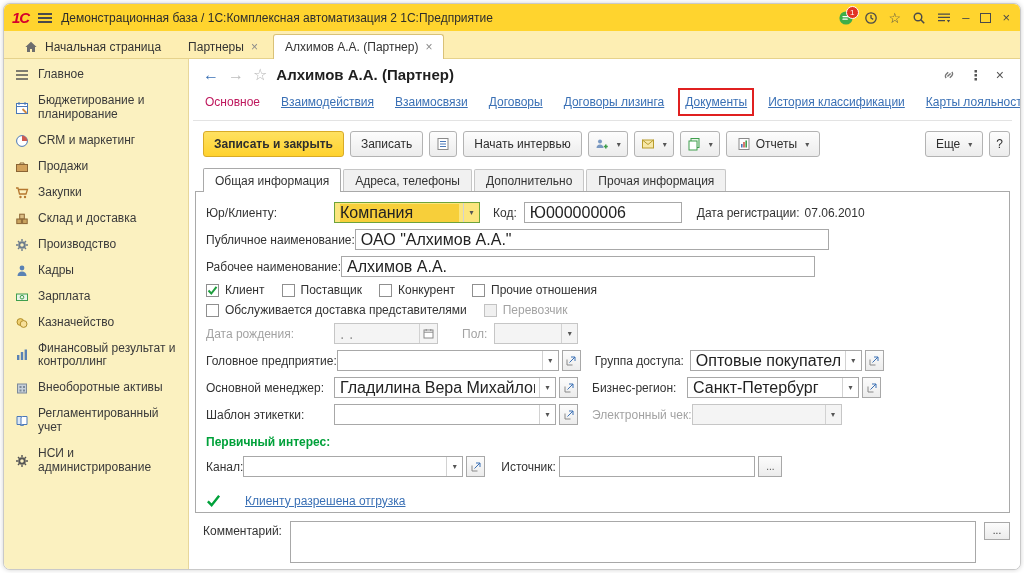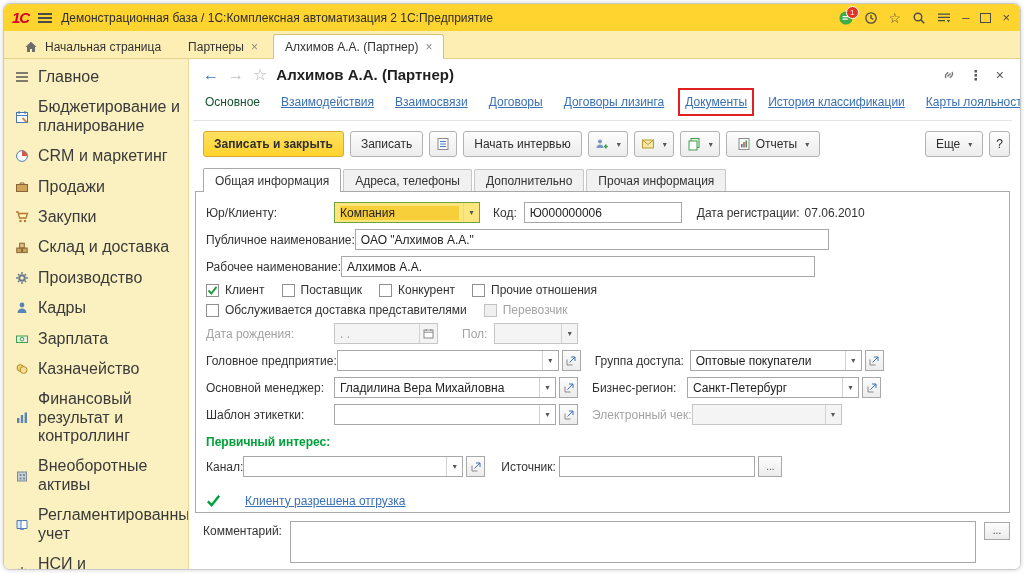--- a/index.html
+++ b/index.html
@@ -23,37 +23,37 @@
   
   .tabbar{height:27px;background:#fdeeb3;display:flex;align-items:flex-end;padding:0 0 0 8px;gap:3px;
     border-bottom:1px solid #e6d28c;flex:0 0 auto;}
   .tab{height:23px;display:flex;align-items:center;gap:7px;padding:0 11px;font-size:12px;color:#333;
     border:1px solid transparent;border-bottom:none;border-radius:3px 3px 0 0;white-space:nowrap;}
   .tab.active{background:#fff;border-color:#d9c178;margin-bottom:-1px;height:24px;}
   .tab .x{color:#8a8a8a;font-size:12px;}
   
   .main{flex:1;display:flex;min-height:0;}
   .sidebar{width:184px;background:#fbf1c0;border-right:1px solid #e8d79b;padding:3px 0;flex:0 0 auto;overflow:hidden;}
-  .side-item{display:flex;align-items:center;gap:9px;padding:6px 8px 6px 10px;font-size:16px;color:#3a3a3a;line-height:1.15;}
+  .side-item{display:flex;align-items:center;gap:9px;padding:6px 8px 6px 10px;font-size:12px;color:#3a3a3a;line-height:1.15;}
   .side-item .ic{width:15px;flex:0 0 15px;display:flex;justify-content:center;}
   .i14{width:14px;height:14px;display:block;}
   
   .content{flex:1;display:flex;flex-direction:column;background:#fff;min-width:0;padding:0 8px 6px 4px;}
   .doc-header{display:flex;align-items:center;gap:9px;padding:7px 4px 4px 10px;flex:0 0 auto;}
   .arr{font-size:16px;line-height:1;}
   .arr.back{color:#3a70b5;}
   .arr.fwd{color:#bdbdbd;}
   .doc-star{font-size:16px;color:#b5b5b5;line-height:1;}
   .doc-title{font-size:15px;font-weight:bold;color:#1f1f1f;white-space:nowrap;}
   .hdr-right{margin-left:auto;display:flex;align-items:center;gap:13px;padding-right:4px;}
   .dots-v{font-size:14px;font-weight:bold;color:#555;line-height:1;}
   .hdr-x{font-size:14px;color:#555;line-height:1;}
   .nav-row{display:flex;align-items:center;gap:21px;padding:8px 6px 11px 12px;border-bottom:1px solid #e3e3e3;flex:0 0 auto;white-space:nowrap;}
   .nav-link{color:#3a70b5;text-decoration:underline;font-size:12px;}
-  .nav-link.current{color:#14532d;text-decoration:none;}
+  .nav-link.current{color:#be185d;text-decoration:none;}
   .nav-link.annotated{outline:2px solid #e02020;outline-offset:5px;}
   .caret{font-size:8px;color:#555;margin-left:3px;}
   
   .toolbar{display:flex;align-items:center;gap:6px;padding:10px 2px 9px 10px;flex:0 0 auto;}
   .btn{height:24px;border:1px solid #b3b3b3;border-radius:3px;background:linear-gradient(#fdfdfd,#ececec);
     padding:0 10px;font-size:12px;display:inline-flex;align-items:center;gap:5px;color:#2e2e2e;white-space:nowrap;}
   .btn.primary{background:linear-gradient(#ffe161,#ffd22e);border-color:#d8ab28;font-weight:bold;}
   .btn.iconb{padding:0 6px;}
   .spacer{flex:1;}
   
@@ -62,21 +62,21 @@
     border-bottom:none;border-radius:2px 2px 0 0;background:#f1f1f1;color:#333;white-space:nowrap;}
   .ptab.active{background:#fff;height:23px;border-color:#a9a9a9;margin-bottom:-1px;}
   .panel{border:1px solid #a9a9a9;margin:0 2px;flex:1;min-height:0;padding:10px 10px 6px 10px;background:#fff;}
   
   .frow{display:flex;align-items:center;margin-bottom:6px;}
   .lbl{color:#333;white-space:nowrap;}
   .lbl.dis{color:#a3a3a3;}
   .lw1{flex:0 0 128px;}
   .field{box-sizing:border-box;display:flex;align-items:center;height:21px;border:1px solid #a8a8a8;
     background:#fff;padding:0 0 0 5px;gap:4px;}
-  .field .val{flex:1;white-space:nowrap;overflow:hidden;font-size:12px;color:#222;}
+  .field .val{flex:1;white-space:nowrap;overflow:hidden;font-size:16px;color:#222;}
   .field .dd{flex:0 0 15px;color:#555;font-size:8px;border-left:1px solid #d2d2d2;align-self:stretch;
     display:flex;align-items:center;justify-content:center;}
   .field.dis{background:#f4f4f4;border-color:#c6c6c6;}
   .field.dis .val{color:#9a9a9a;}
   .field.focus{border:1px solid #6da33c;background:#fbe57d;}
   .field.focus .val{background:#f7cf3a;}
   .openbtn{box-sizing:border-box;width:19px;height:21px;border:1px solid #a8a8a8;margin-left:3px;
     background:linear-gradient(#fcfcfc,#ececec);display:flex;align-items:center;justify-content:center;}
   .calbtn{flex:0 0 17px;align-self:stretch;display:flex;align-items:center;justify-content:center;border-left:1px solid #d2d2d2;}
   .chk{display:flex;align-items:center;gap:6px;white-space:nowrap;}

